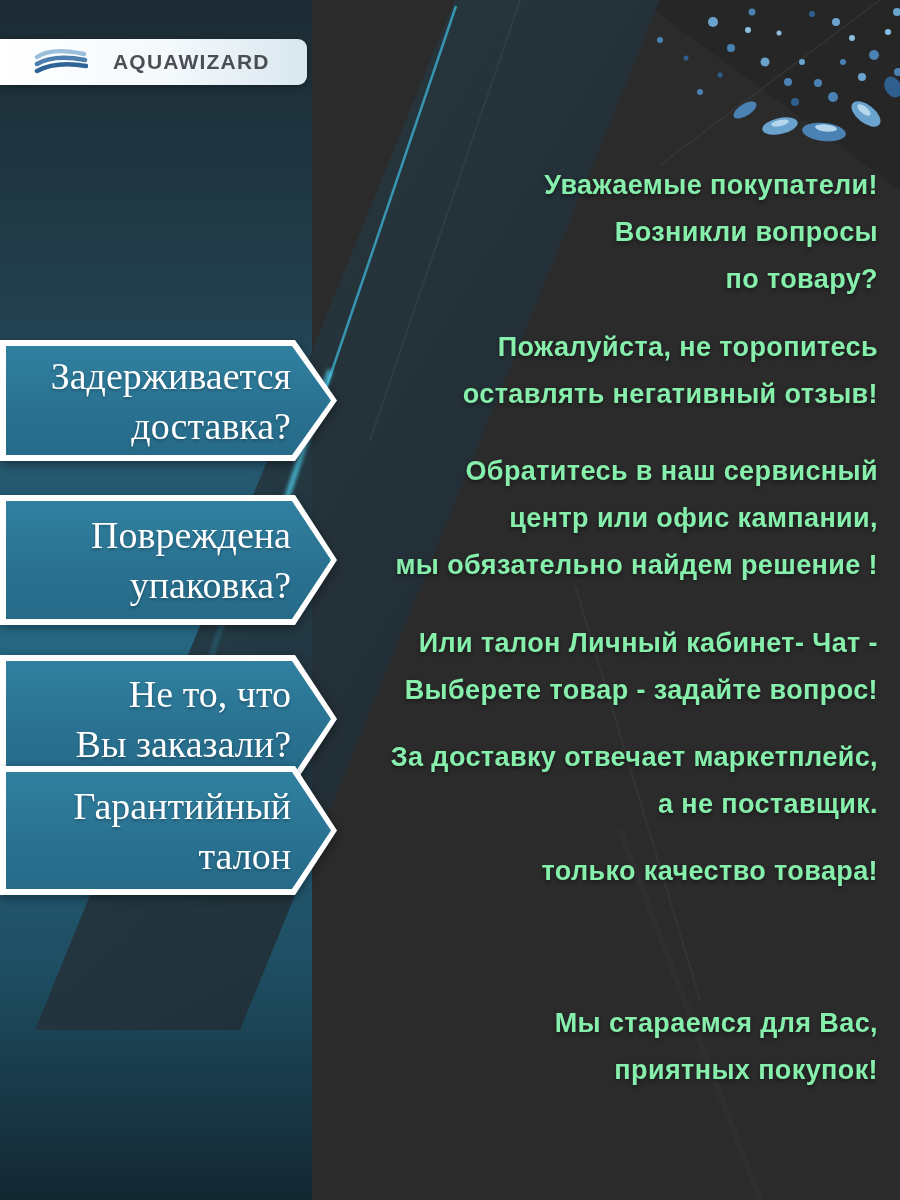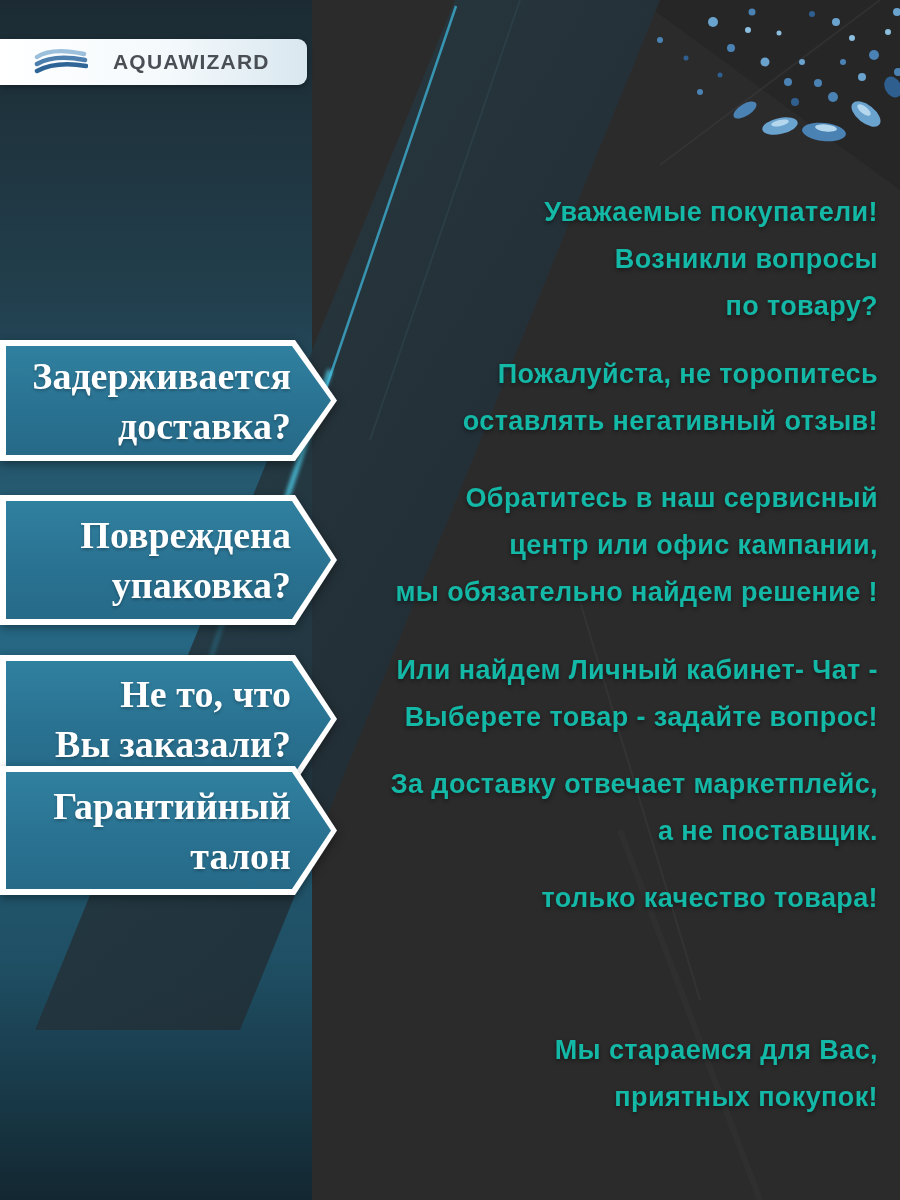--- a/index.html
+++ b/index.html
@@ -37,32 +37,31 @@
   }
   .ribbon-inner{
     position:absolute;inset:6px;
     background:linear-gradient(180deg,#30809f 0%,#2a7292 55%,#266a88 100%);
     clip-path:polygon(0 0, calc(100% - 39px) 0, 100% 50%, calc(100% - 39px) 100%, 0 100%);
     display:flex;flex-direction:column;justify-content:center;align-items:flex-end;
     padding-right:40px;box-sizing:border-box;
   }
   .ribbon-line{
     font-family:"Liberation Serif", serif;
-    font-weight:bold;color:#ffffff;
+    font-weight:normal;color:#ffffff;
     font-size:38px;line-height:50px;white-space:nowrap;
     text-shadow:0 2px 3px rgba(0,0,0,.25);
   }
 
   
   .msg{
     position:absolute;left:315px;right:22px;text-align:right;
-    color:#14b8a6;font-weight:bold;font-size:27px;line-height:47px;
+    color:#86efac;font-weight:bold;font-size:27px;line-height:47px;
     letter-spacing:.4px;
     text-shadow:0 2px 4px rgba(0,0,0,.45);
-    margin-top:27px;
   }
   .msg div{white-space:nowrap;}
 </style>
 </head>
 <body>
 
 <div class="canvas">
 
   <svg class="bg-svg" width="900" height="1200" viewBox="0 0 900 1200" aria-hidden="true">
     <defs>
@@ -187,21 +186,21 @@
     <div>оставлять негативный отзыв!</div>
   </div>
 
   <div class="msg" style="top:448px">
     <div>Обратитесь в наш сервисный</div>
     <div>центр или офис кампании,</div>
     <div>мы обязательно найдем решение !</div>
   </div>
 
   <div class="msg" style="top:620px">
-    <div>Или найдем Личный кабинет- Чат -</div>
+    <div>Или талон Личный кабинет- Чат -</div>
     <div>Выберете товар - задайте вопрос!</div>
   </div>
 
   <div class="msg" style="top:734px">
     <div>За доставку отвечает маркетплейс,</div>
     <div>а не поставщик.</div>
   </div>
 
   <div class="msg" style="top:848px">
     <div>только качество товара!</div>

